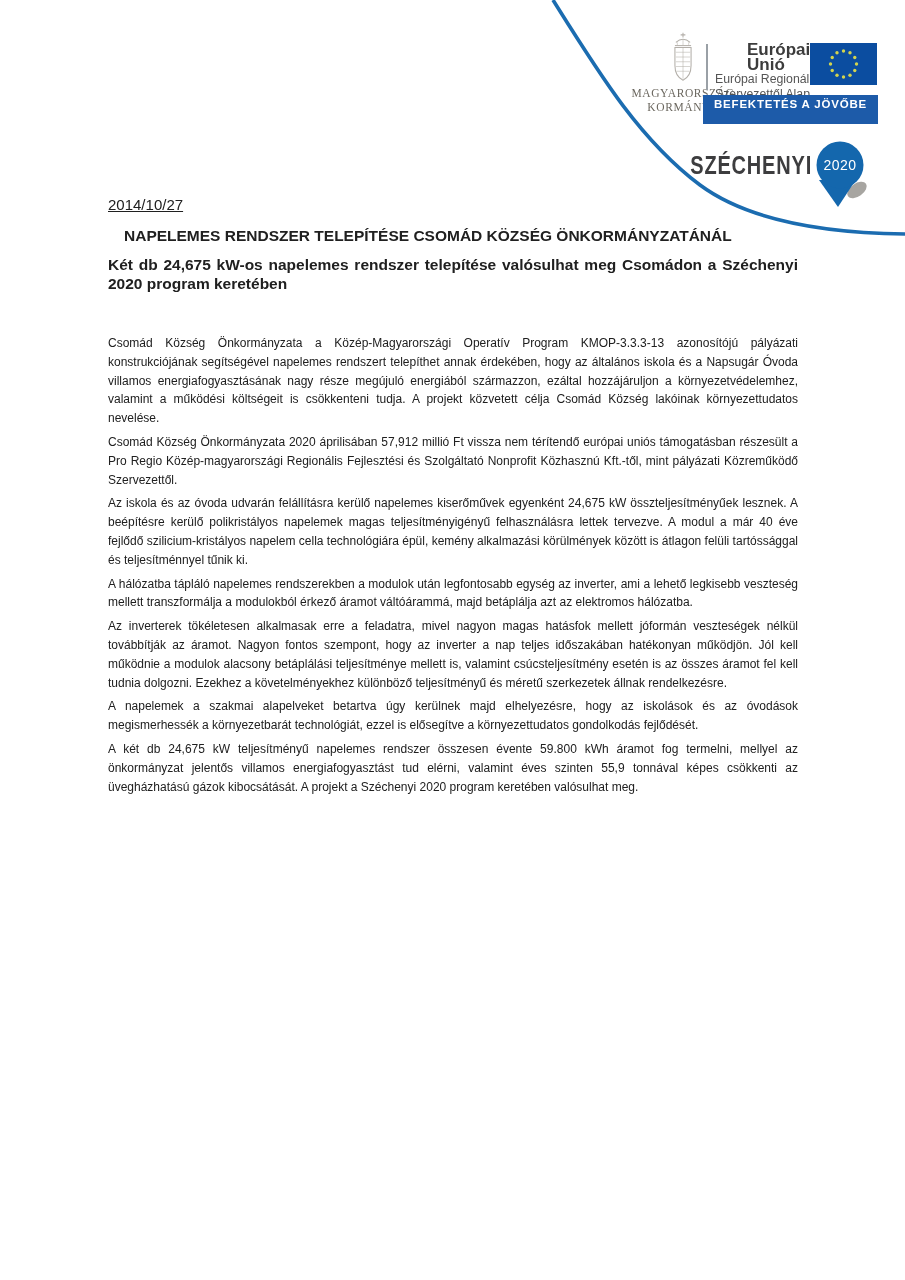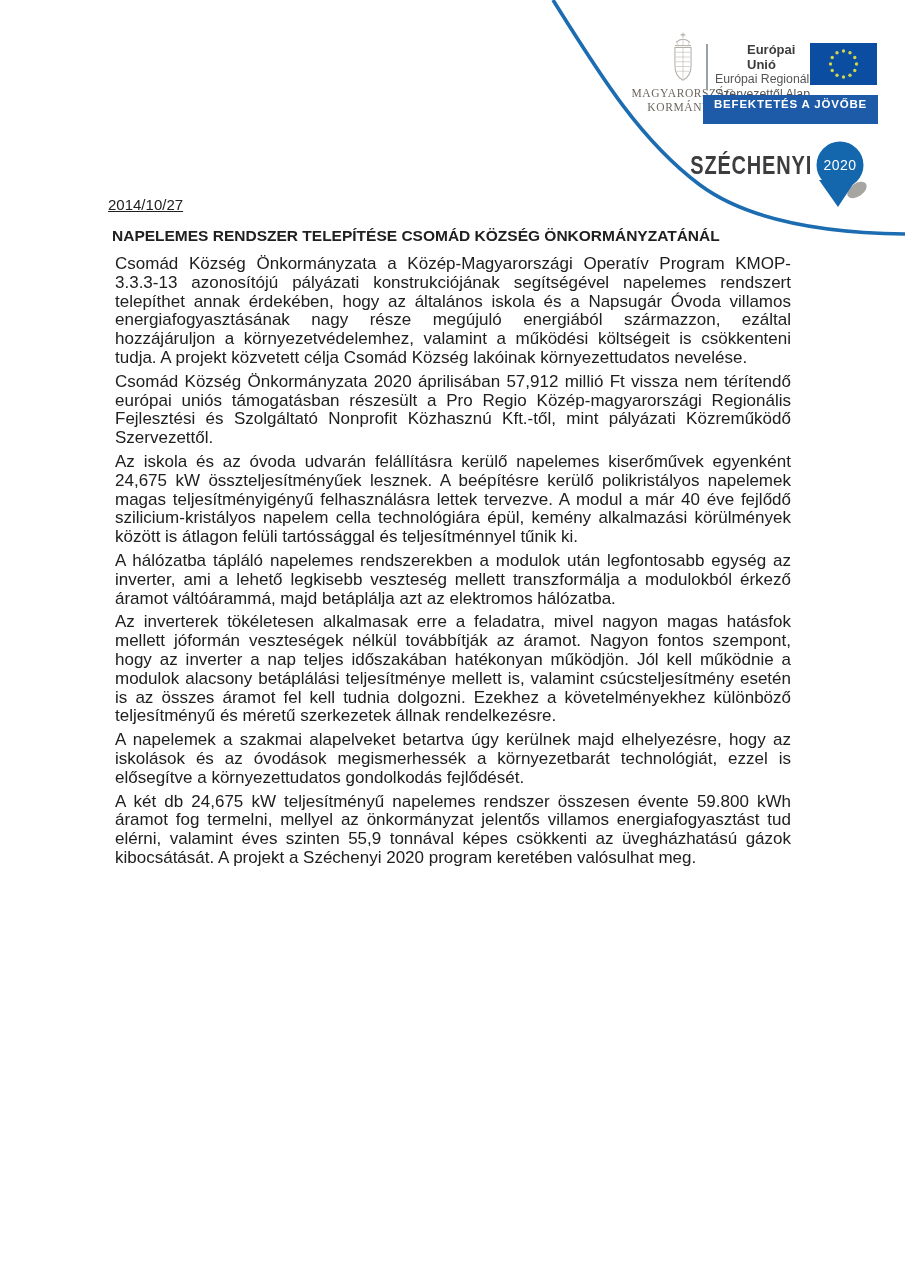--- a/index.html
+++ b/index.html
@@ -22,21 +22,21 @@
   .crest-light { fill: none; stroke: var(--crest_gray); stroke-width: 0.7px; opacity: 0.8; }
   .gov-line1, .gov-line2 {
     font-family: "Liberation Serif", serif;
     color: var(--gov_gray);
     font-size: 11.5px; letter-spacing: 0.6px; line-height: 14px;
   }
 
   .eu-block { position: absolute; left: 706px; top: 42px; }
   .eu-divider { position: absolute; left: 0; top: 2px; width: 2px; height: 46px; background: var(--divider_gray); }
   .eu-text { position: absolute; left: 9px; top: 0; width: 105px; }
-  .eu-line1 { font-size: 13px; font-weight: bold; color: var(--eu_text_dark); line-height: 15px; padding-left: 32px; }
+  .eu-line1 { font-size: 17px; font-weight: bold; color: var(--eu_text_dark); line-height: 15px; padding-left: 32px; }
   .eu-line2 { font-size: 12.3px; color: var(--eu_text_gray); line-height: 15px; }
   .eu-flag-svg { position: absolute; left: 810px; top: 43px; width: 67px; height: 42px; }
   .flag-bg { fill: var(--flag_blue); }
   .star { fill: var(--star_yellow); }
 
   .banner {
     position: absolute; left: 703px; top: 95px; width: 175px; height: 29px;
     background: var(--banner_blue);
     color: #ffffff; font-size: 11.5px; font-weight: bold; letter-spacing: 0.8px;
     text-align: center; line-height: 19px;
@@ -57,23 +57,23 @@
   .pin-year { fill: #ffffff; font-family: "Liberation Sans", sans-serif; font-size: 14px; letter-spacing: 0.5px; }
 
   
   .content { position: absolute; left: 108px; top: 196px; width: 690px; color: var(--body_text); }
   .date { font-size: 15px; margin: 0 0 13px; text-decoration: underline; }
   .org { font-size: 15px; font-weight: bold; margin: 0 0 37px; }
   .title {
     font-size: 29px; line-height: 30px; font-weight: bold;
     color: var(--title_blue); letter-spacing: 0.3px; margin: 0 0 11px;
   }
-  .subtitle { font-size: 15.5px; font-weight: bold; margin: 0 4px 10px; line-height: 19px; }
+  .subtitle { font-size: 15.5px; font-weight: bold; margin: 0 16px 10px; line-height: 19px; }
   .lead { font-size: 15.5px; font-weight: bold; text-align: justify; line-height: 19px; margin: 0 0 41px; }
-  p.body-par { font-size: 17px; line-height: 18.8px; text-align: justify; margin: 0 7px 5px; hyphens: none; }
+  p.body-par { font-size: 12px; line-height: 18.8px; text-align: justify; margin: 0 0 5px; hyphens: none; }
 </style>
 </head>
 <body>
 
 <div class="page">
 
   <svg class="arc-svg" viewBox="0 0 905 250" aria-hidden="true">
     <path class="arc-path" d="M 553 0 C 600 75, 640 140, 700 185 C 750 222, 830 233, 905 234"></path>
   </svg>
 
@@ -122,20 +122,21 @@
       <ellipse class="flap" cx="49" cy="51" rx="11" ry="6.5" transform="rotate(-35 49 51)"></ellipse>
       <path class="pin" d="M 11 41 L 30 68 L 49 39 Z"></path>
       <circle class="pin" cx="32" cy="26" r="23.5"></circle>
       <text class="pin-year" x="32" y="31" text-anchor="middle">2020</text>
     </svg>
   </div>
 
   <div class="content">
     <div class="date">2014/10/27</div>
     <h2 class="subtitle">NAPELEMES RENDSZER TELEPÍTÉSE CSOMÁD KÖZSÉG ÖNKORMÁNYZATÁNÁL</h2>
+    <p class="lead">Két db 24,675 kW-os napelemes rendszer telepítése valósulhat meg Csomádon a Széchenyi 2020 program keretében</p>
     <p class="body-par">Csomád Község Önkormányzata a Közép-Magyarországi Operatív Program KMOP-3.3.3-13 azonosítójú pályázati konstrukciójának segítségével napelemes rendszert telepíthet annak érdekében, hogy az általános iskola és a Napsugár Óvoda villamos energiafogyasztásának nagy része megújuló energiából származzon, ezáltal hozzájáruljon a környezetvédelemhez, valamint a működési költségeit is csökkenteni tudja. A projekt közvetett célja Csomád Község lakóinak környezettudatos nevelése.</p>
     <p class="body-par">Csomád Község Önkormányzata 2020 áprilisában 57,912 millió Ft vissza nem térítendő európai uniós támogatásban részesült a Pro Regio Közép-magyarországi Regionális Fejlesztési és Szolgáltató Nonprofit Közhasznú Kft.-től, mint pályázati Közreműködő Szervezettől.</p>
     <p class="body-par">Az iskola és az óvoda udvarán felállításra kerülő napelemes kiserőművek egyenként 24,675 kW összteljesítményűek lesznek. A beépítésre kerülő polikristályos napelemek magas teljesítményigényű felhasználásra lettek tervezve. A modul a már 40 éve fejlődő szilicium-kristályos napelem cella technológiára épül, kemény alkalmazási körülmények között is átlagon felüli tartóssággal és teljesítménnyel tűnik ki.</p>
     <p class="body-par">A hálózatba tápláló napelemes rendszerekben a modulok után legfontosabb egység az inverter, ami a lehető legkisebb veszteség mellett transzformálja a modulokból érkező áramot váltóárammá, majd betáplálja azt az elektromos hálózatba.</p>
     <p class="body-par">Az inverterek tökéletesen alkalmasak erre a feladatra, mivel nagyon magas hatásfok mellett jóformán veszteségek nélkül továbbítják az áramot. Nagyon fontos szempont, hogy az inverter a nap teljes időszakában hatékonyan működjön. Jól kell működnie a modulok alacsony betáplálási teljesítménye mellett is, valamint csúcsteljesítmény esetén is az összes áramot fel kell tudnia dolgozni. Ezekhez a követelményekhez különböző teljesítményű és méretű szerkezetek állnak rendelkezésre.</p>
     <p class="body-par">A napelemek a szakmai alapelveket betartva úgy kerülnek majd elhelyezésre, hogy az iskolások és az óvodások megismerhessék a környezetbarát technológiát, ezzel is elősegítve a környezettudatos gondolkodás fejlődését.</p>
     <p class="body-par">A két db 24,675 kW teljesítményű napelemes rendszer összesen évente 59.800 kWh áramot fog termelni, mellyel az önkormányzat jelentős villamos energiafogyasztást tud elérni, valamint éves szinten 55,9 tonnával képes csökkenti az üvegházhatású gázok kibocsátását. A projekt a Széchenyi 2020 program keretében valósulhat meg.</p>
   </div>
 
 </div>

